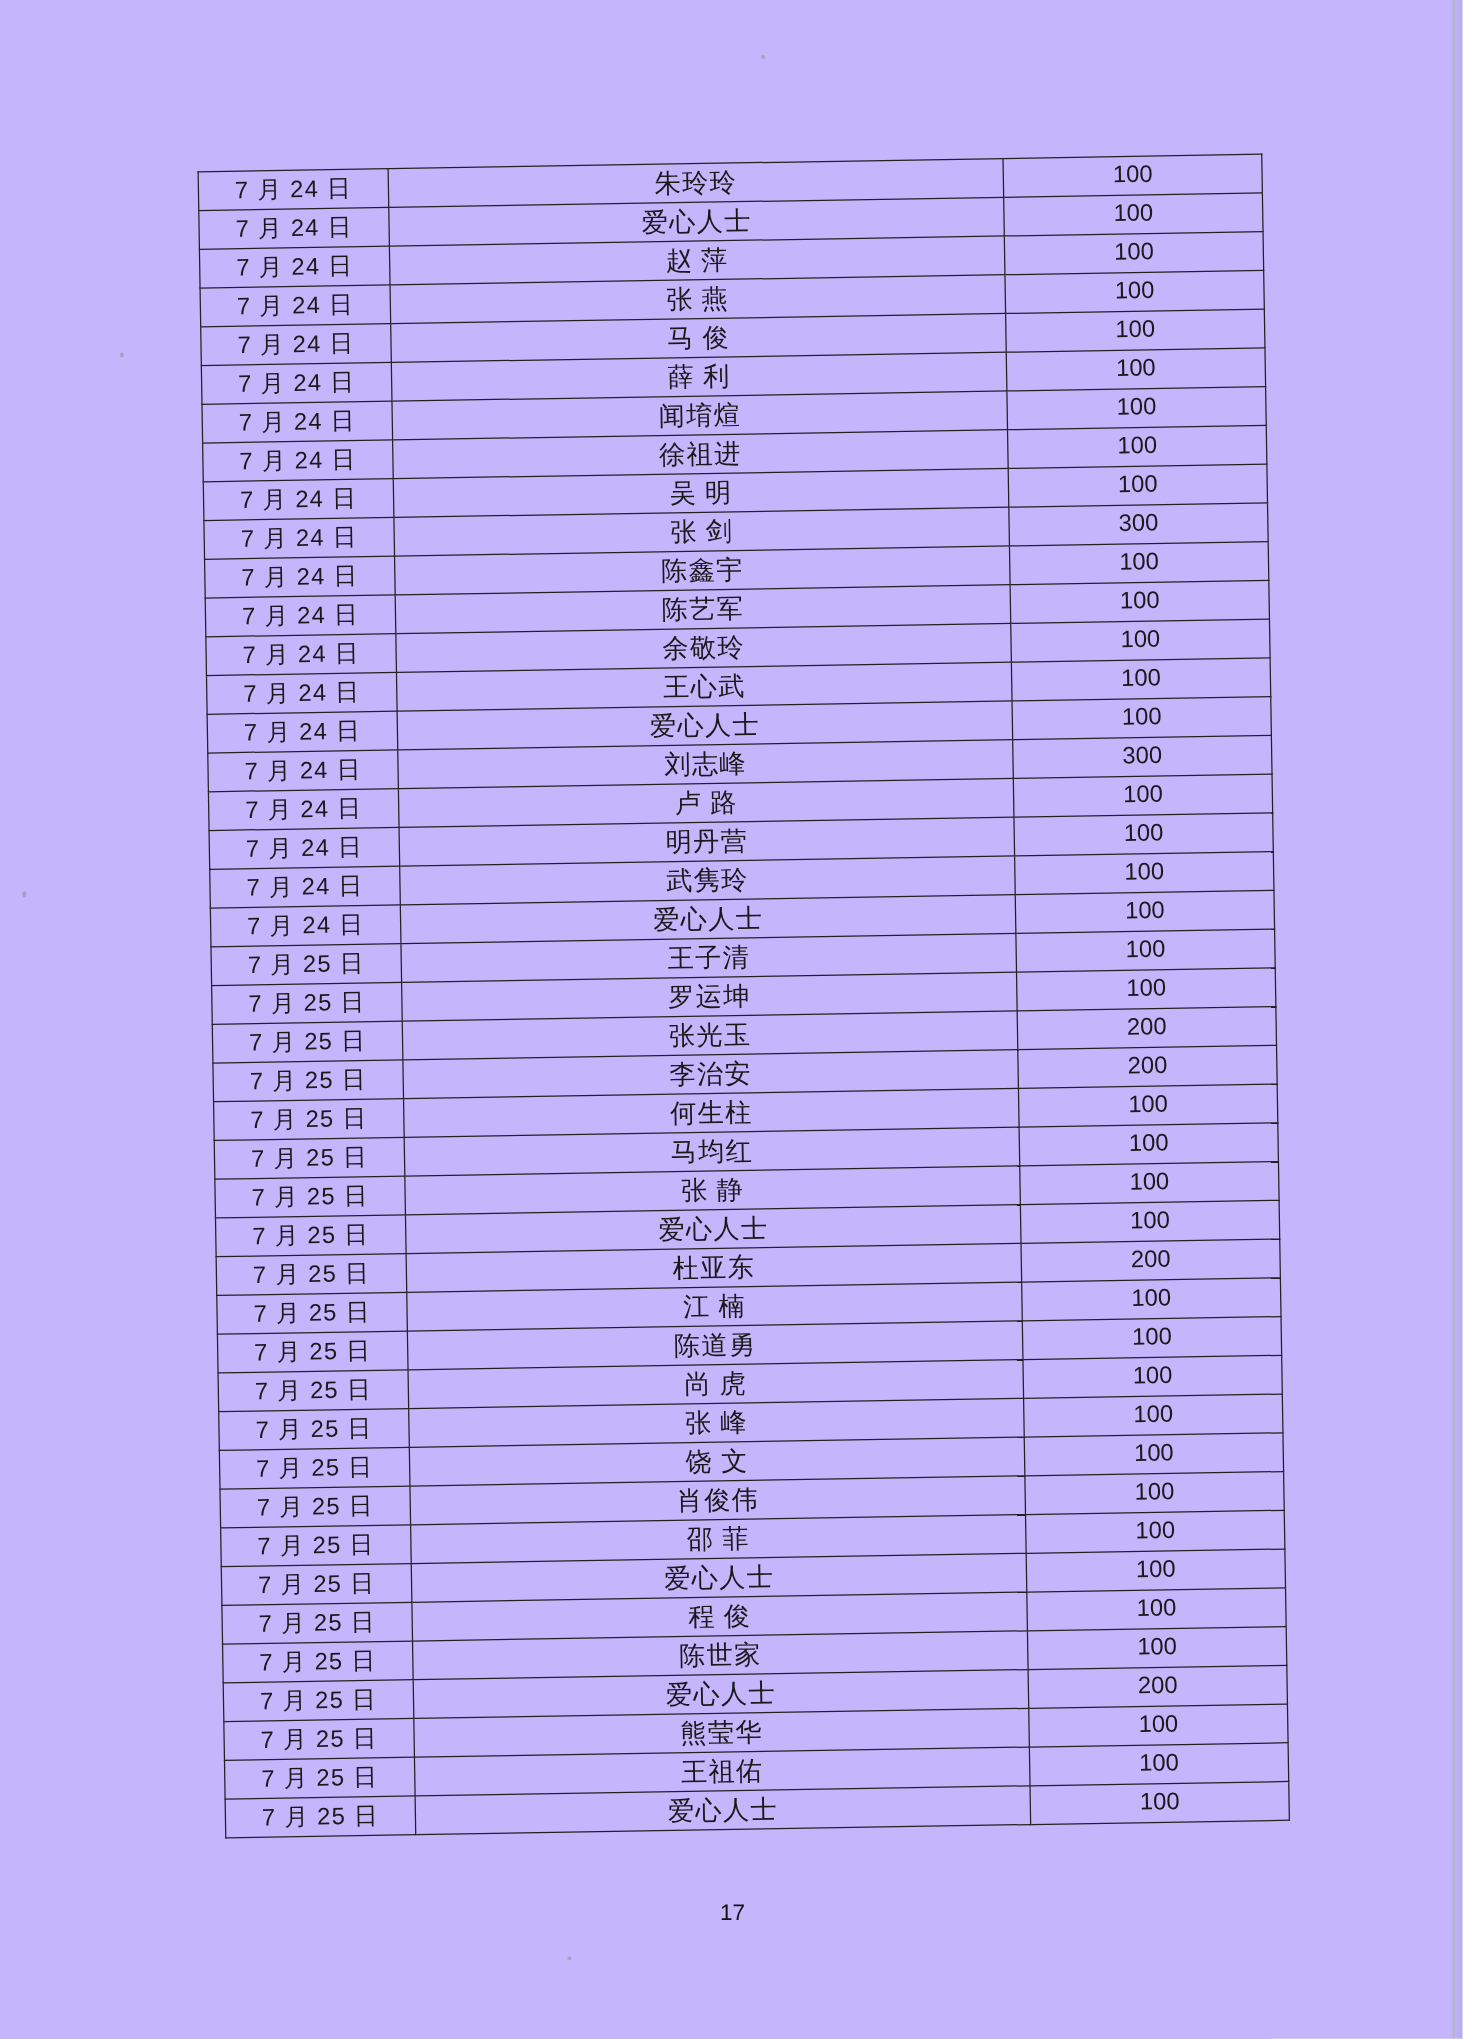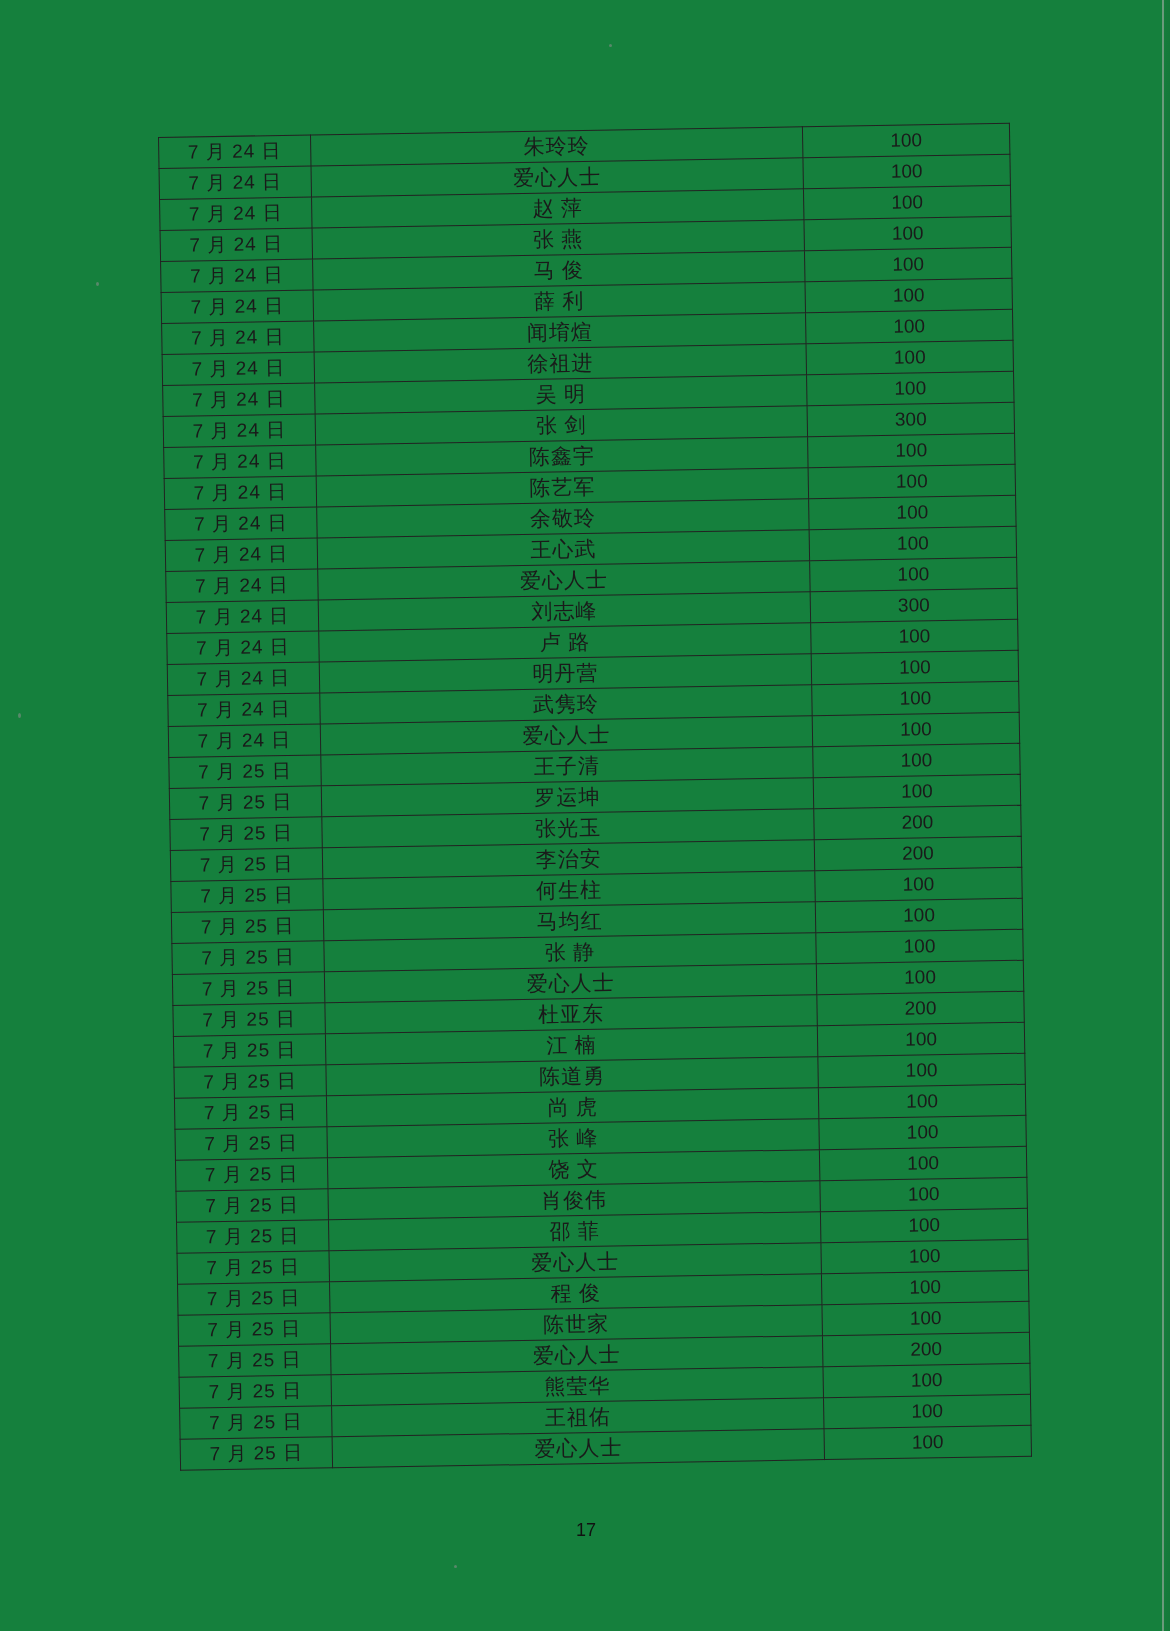--- a/index.html
+++ b/index.html
@@ -5,21 +5,21 @@
   html, body {
     margin: 0;
     padding: 0;
     background: #e8e8e8;
   }
   .page {
     position: relative;
     width: 1170px;
     height: 1631px;
     margin: 0 auto;
-    background: #15803d;
+    background: #c4b5fd;
     overflow: hidden;
     font-family: "Liberation Sans", "DejaVu Sans", sans-serif;
     color: #1a1a1a;
   }
   
   .scan-edge {
     position: absolute;
     top: 0;
     bottom: 0;
     right: 6px;

